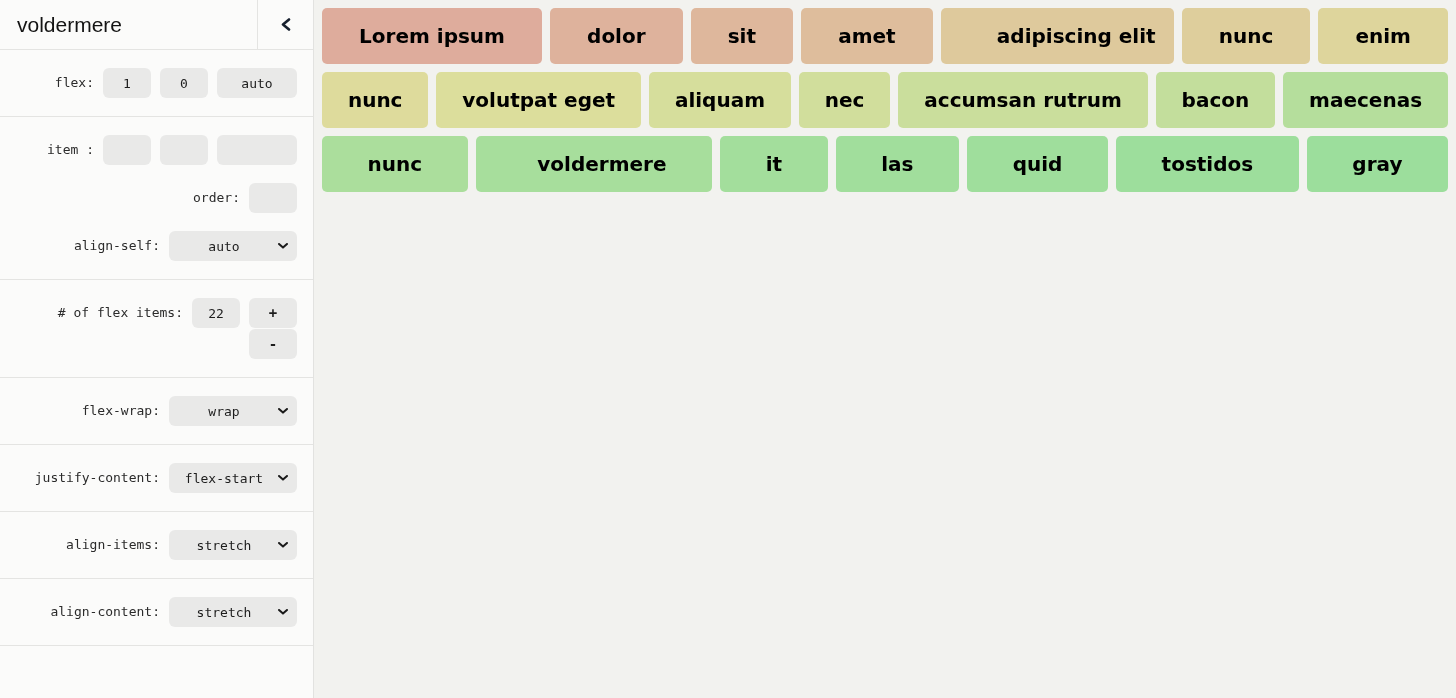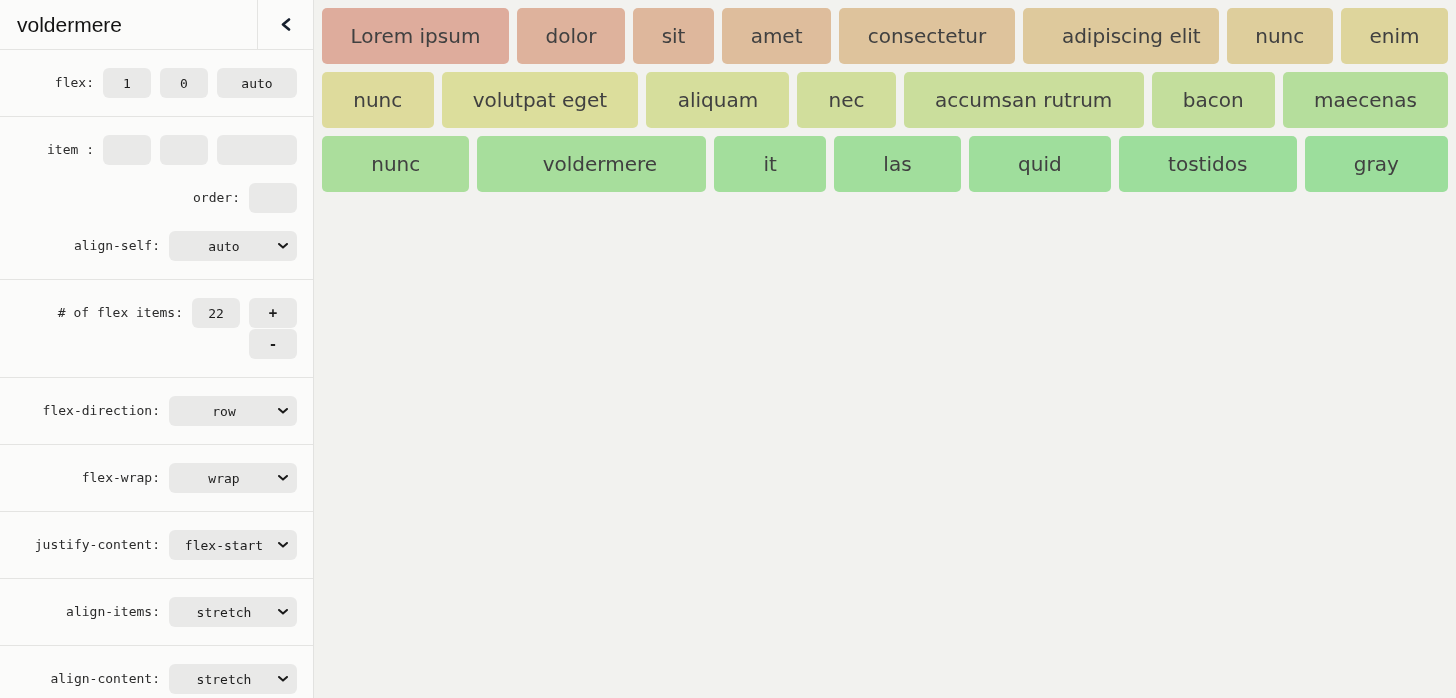--- a/index.html
+++ b/index.html
@@ -132,21 +132,22 @@
   .flex-item {
     flex: 1 0 auto;
     height: 56px;
     line-height: 56px;
     margin: 4px;
     padding: 0 18px;
     border-radius: 5px;
     text-align: center;
     white-space: nowrap;
     font-size: 20px;
-    color: #404040;
+    color: #000000;
+    font-weight: bold;
   }
 </style>
 </head>
 <body>
 
 <div class="sidebar">
   <div class="sb-header">
     <div class="sb-title">voldermere</div>
     <button class="sb-collapse">
       <span>
@@ -196,35 +197,20 @@
     <div class="count-row">
       <span class="ctrl-label"># of flex items:</span>
       <input class="txt w-s" value="22" style="">
       <span class="stepper">
         <button>+</button>
         <button>-</button>
       </span>
     </div>
   </div>
 
-  <div class="section">
-    <div class="ctrl-row">
-      <span class="ctrl-label">flex-direction:</span>
-      <span class="select-wrap">
-        <select>
-          <option>row</option>
-        </select>
-        <span class="chev">
-          <svg width="10" height="6" viewBox="0 0 10 6">
-              <path d="M1 1l4 3.6L9 1" fill="none" stroke="#1a1a1a" stroke-width="2" stroke-linecap="round" stroke-linejoin="round"></path>
-            </svg>
-        </span>
-      </span>
-    </div>
-  </div>
 
   <div class="section">
     <div class="ctrl-row">
       <span class="ctrl-label">flex-wrap:</span>
       <span class="select-wrap">
         <select>
           <option>wrap</option>
         </select>
         <span class="chev">
           <svg width="10" height="6" viewBox="0 0 10 6">
@@ -283,21 +269,20 @@
     </div>
   </div>
 </div>
 
 <div class="main">
     <div class="flex-line">
       <div class="flex-item" style="background: rgb(222, 172, 156);">Lorem ipsum</div>
       <div class="flex-item" style="background: rgb(222, 178, 156);">dolor</div>
       <div class="flex-item" style="background: rgb(222, 183, 156);">sit</div>
       <div class="flex-item" style="background: rgb(222, 189, 156);">amet</div>
-      <div class="flex-item" style="background: rgb(222, 195, 156);">consectetur</div>
       <div class="flex-item" style="background: rgb(222, 201, 156); text-align: right;">adipiscing elit</div>
       <div class="flex-item" style="background: rgb(222, 206, 156);">nunc</div>
       <div class="flex-item" style="background: rgb(222, 213, 156);">enim</div>
     </div>
     <div class="flex-line">
       <div class="flex-item" style="background: rgb(222, 219, 156);">nunc</div>
       <div class="flex-item" style="background: rgb(220, 222, 156);">volutpat eget</div>
       <div class="flex-item" style="background: rgb(214, 222, 156);">aliquam</div>
       <div class="flex-item" style="background: rgb(209, 222, 156);">nec</div>
       <div class="flex-item" style="background: rgb(202, 222, 156);">accumsan rutrum</div>

